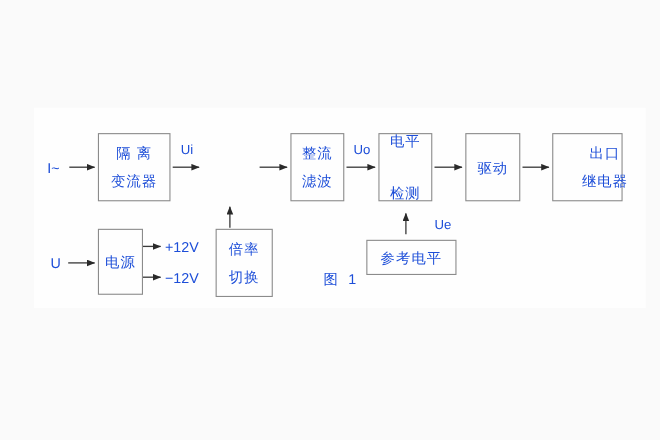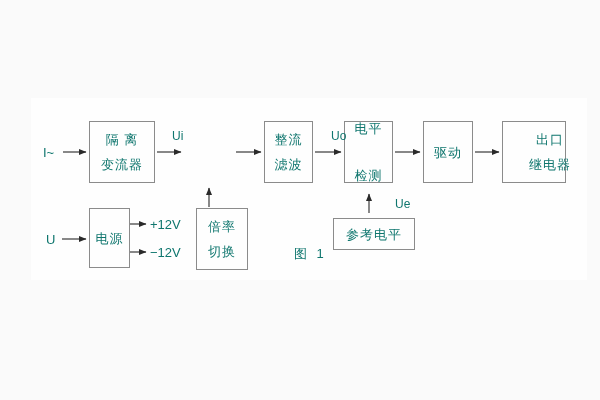--- a/index.html
+++ b/index.html
@@ -1,29 +1,29 @@
 <!DOCTYPE html>
 <html><head>
 <meta charset="utf-8">
 <style>
   html,body{margin:0;padding:0;background:#fafafa;}
   #stage{
     position:relative;width:600px;height:400px;background:#fafafa;overflow:hidden;
-    font-family:"Liberation Sans","DejaVu Sans",sans-serif;color:#0f766e;
+    font-family:"Liberation Sans","DejaVu Sans",sans-serif;color:#1d4ed8;
   }
   #panel{position:absolute;left:31px;top:98px;width:556px;height:182px;background:#fefefe;}
   .blk{
     position:absolute;border:1px solid #8b8b8b;background:#fefefe;box-sizing:border-box;
     display:flex;flex-direction:column;justify-content:space-evenly;align-items:center;
     font-size:13px;letter-spacing:1px;line-height:1;white-space:nowrap;
   }
   .blk.single{justify-content:center;}
   .lbl{position:absolute;font-size:13px;line-height:1;white-space:nowrap;}
   .sig{font-size:12px;}
-  .ctr{text-align:left;margin-left:15px;}
+  .ctr{text-align:center;}
   svg{position:absolute;left:0;top:0;}
   svg line{stroke:#3a3a3a;stroke-width:1.2;}
 </style>
 </head>
 <body>
 
 <div id="stage">
   <div id="panel"></div>
 
   <svg width="600" height="400" aria-hidden="true">

